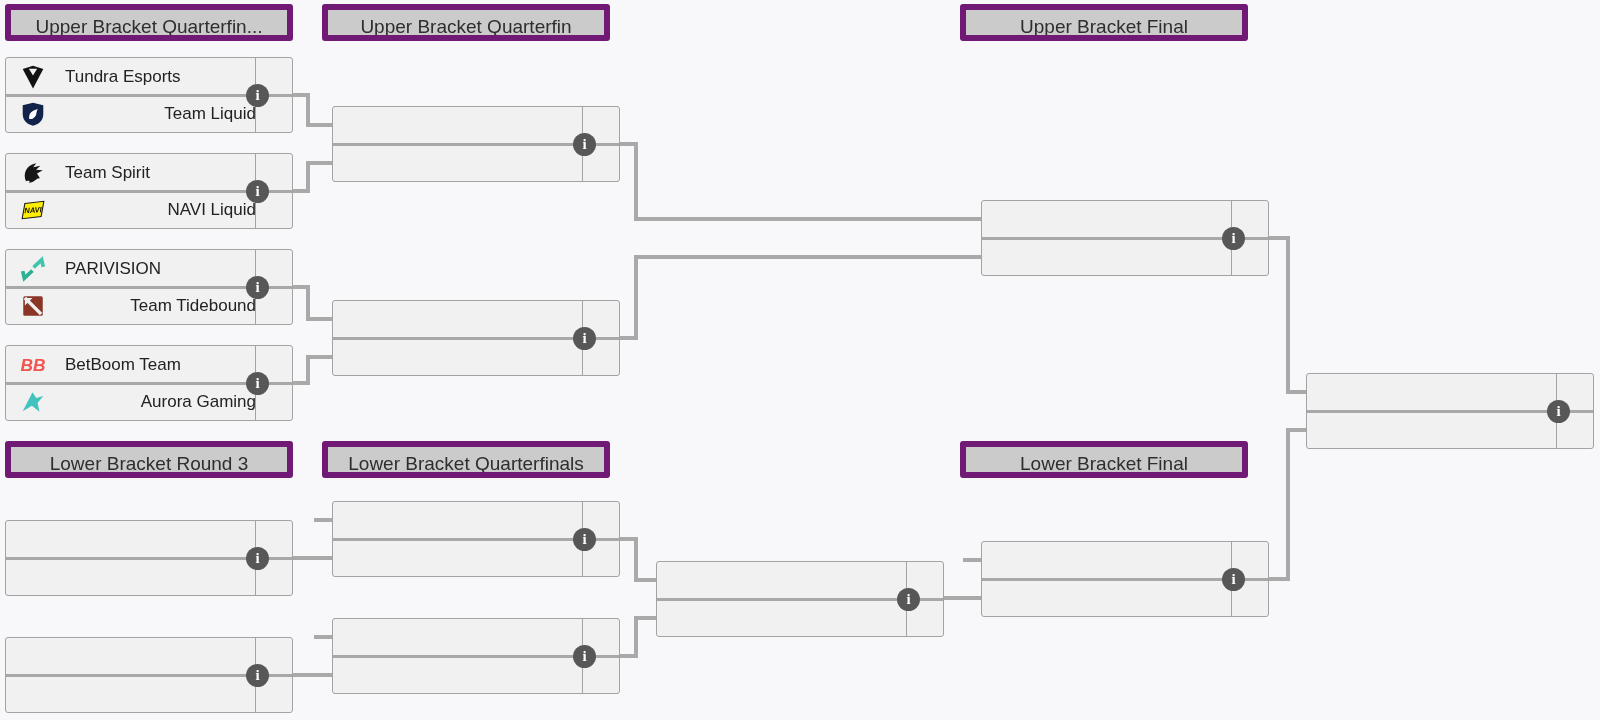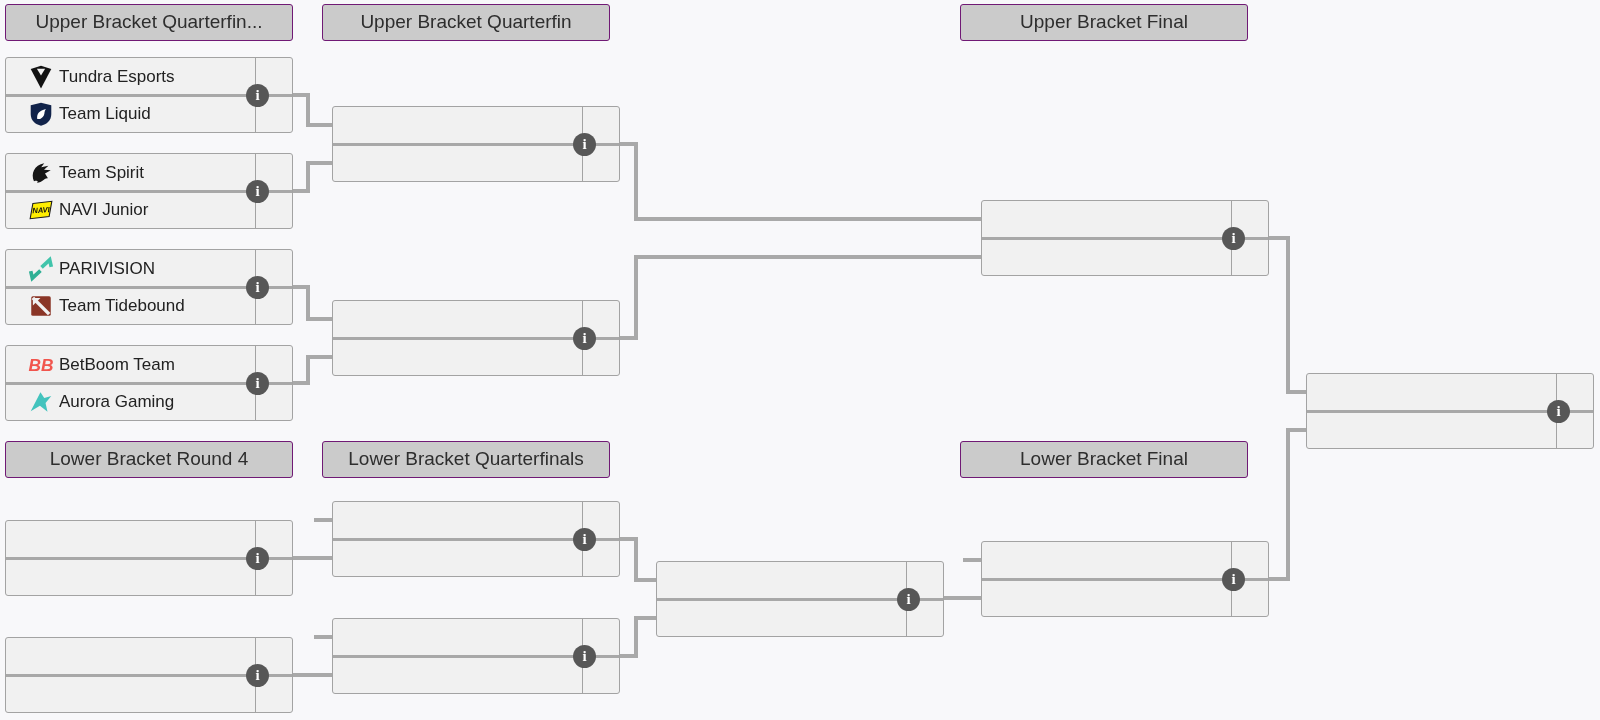--- a/index.html
+++ b/index.html
@@ -2,54 +2,54 @@
 <html><head>
 <meta charset="utf-8">
 <style>
   html,body { margin:0; padding:0; background:#f8f8fa; }
   #bracket {
     position:relative; width:1600px; height:720px; background:#f8f8fa;
     overflow:hidden; font-family:"Liberation Sans","DejaVu Sans",sans-serif;
   }
   .hdr {
     position:absolute; width:288px; height:37px; box-sizing:border-box;
-    background:#cbcbcb; border:1px solid #701a75; border-radius:3px;
+    background:#cbcbcb; border:6px solid #701a75; border-radius:3px;
     text-align:center; line-height:34px; font-size:19px; color:#2e2e2e;
     white-space:nowrap; overflow:hidden; z-index:2;
   }
   .match {
     position:absolute; width:288px; height:76px; box-sizing:border-box;
     background:#f1f1f1; border:1px solid #a3a3a3; border-radius:3px; z-index:2;
   }
   .trow {
-    position:absolute; left:8px; width:250px; height:37px; box-sizing:border-box;
-    display:flex; align-items:center; padding-left:13px; gap:4px;
-  }
-  .trow.t1 { top:0; } .trow.t2 { top:37px; }
+    position:absolute; left:0; width:250px; height:37px; box-sizing:border-box;
+    display:flex; align-items:center; padding-left:13px; gap:18px;
+  }
+  .trow.t1 { top:0; } .trow.t2 { top:37px;justify-content:space-between; }
   .tname { font-size:17px; color:#222; white-space:nowrap; }
   .logo { width:28px; height:28px; flex:0 0 28px; display:flex; align-items:center; justify-content:center; }
   .scol { position:absolute; top:0; bottom:0; right:0; width:36px; border-left:1px solid #a3a3a3; }
   .scell { height:37px; line-height:37px; text-align:center; font-size:17px; color:#222; }
   .mdiv { position:absolute; left:0; right:0; top:36px; height:3px; background:#a8a8a8; }
   .iicon {
     position:absolute; left:240px; top:26px; width:23px; height:23px; border-radius:50%;
     background:#575757; color:#fff; z-index:4; display:flex; align-items:center; justify-content:center;
     font-family:"Liberation Serif","DejaVu Serif",serif; font-weight:bold; font-size:15px; cursor:pointer;
   }
   .conn { position:absolute; background:#a9a9a9; z-index:1; }
 </style>
 </head>
 <body>
 
 <div id="bracket">
 
   <div class="hdr" style="left:5px;top:4px">Upper Bracket Quarterfin...</div>
   <div class="hdr" style="left:322px;top:4px">Upper Bracket Quarterfin</div>
   <div class="hdr" style="left:960px;top:4px">Upper Bracket Final</div>
-  <div class="hdr" style="left:5px;top:441px">Lower Bracket Round 4</div>
+  <div class="hdr" style="left:5px;top:441px">Lower Bracket Round 3</div>
   <div class="hdr" style="left:322px;top:441px">Lower Bracket Quarterfinals</div>
   <div class="hdr" style="left:960px;top:441px">Lower Bracket Final</div>
 
   <div class="conn" style="left:293px;top:93px;width:17px;height:4px"></div>
   <div class="conn" style="left:306px;top:93px;width:4px;height:34px"></div>
   <div class="conn" style="left:306px;top:123px;width:26px;height:4px"></div>
   <div class="conn" style="left:293px;top:189px;width:17px;height:4px"></div>
   <div class="conn" style="left:306px;top:161px;width:4px;height:32px"></div>
   <div class="conn" style="left:306px;top:161px;width:26px;height:4px"></div>
   <div class="conn" style="left:293px;top:285px;width:17px;height:4px"></div>
@@ -121,21 +121,21 @@
       </span>
       <span class="tname">Team Spirit</span>
     </div>
     <div class="trow t2">
       <span class="logo">
         <svg width="26" height="26" viewBox="0 0 24 24">
             <polygon points="4.5,6 22,4 19.5,18 2,20" fill="#ffee00" stroke="#1a1a1a" stroke-width="1"></polygon>
             <text x="12" y="14.5" text-anchor="middle" font-size="7" font-weight="bold" font-style="italic" fill="#111" transform="rotate(-4 12 12)">NAVI</text>
           </svg>
       </span>
-      <span class="tname">NAVI Junior</span>
+      <span class="tname">NAVI Liquid</span>
     </div>
     <div class="scol">
       <div class="scell"></div>
       <div class="scell"></div>
     </div>
     <div class="mdiv"></div>
     <div class="iicon">
         <span>i</span>
       </div>
   </div>

